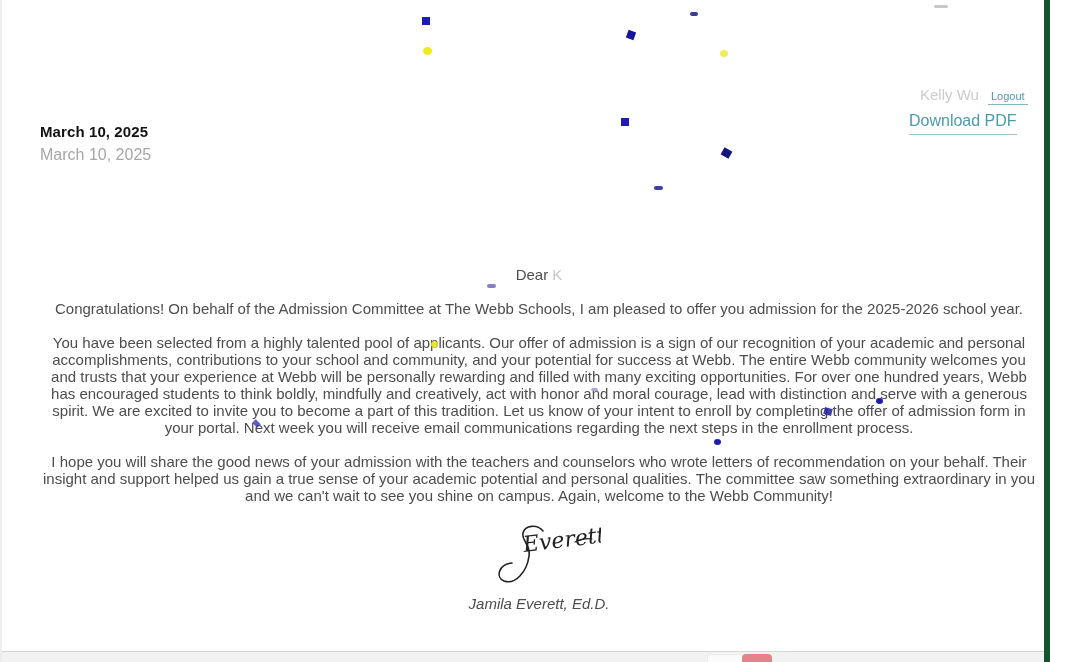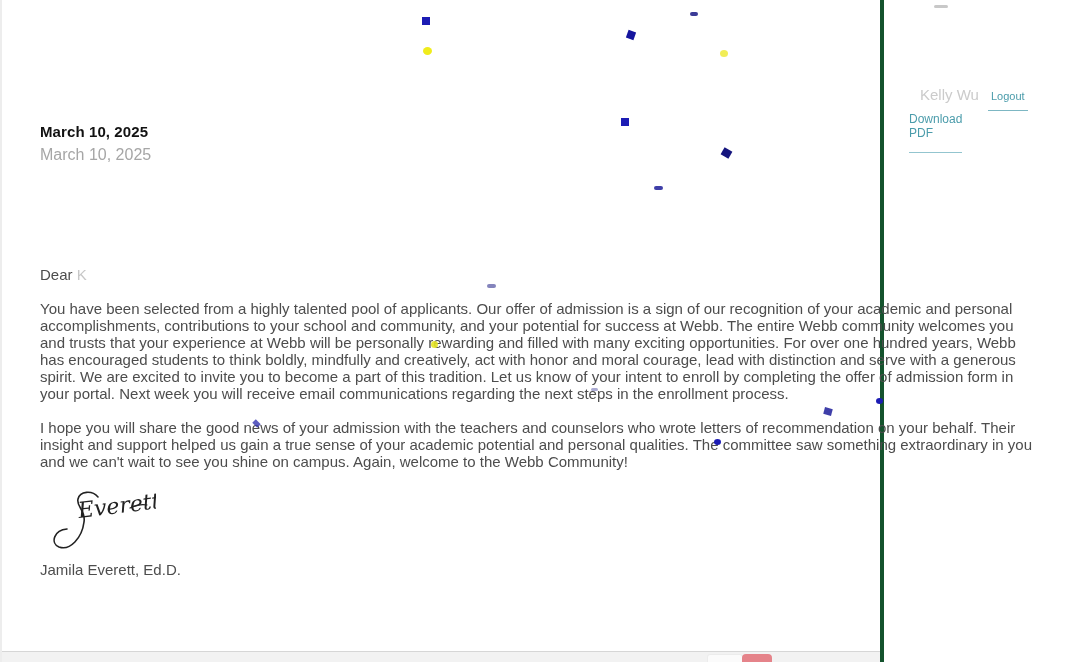--- a/index.html
+++ b/index.html
@@ -10,58 +10,59 @@
     --pink:#e5838a;
   }
   html,body{
     margin:0;padding:0;
     width:1080px;height:662px;
     overflow:hidden;
     background:#ffffff;
     font-family:"Liberation Sans","DejaVu Sans",sans-serif;
   }
   .page{
-    position:relative;width:884px;height:662px;background:#fff;
-    border-left:2px solid #ededed;border-right:4px solid #14532d;
+    position:relative;width:1050px;height:662px;background:#fff;
+    border-left:2px solid #ededed;border-right:6px solid #14532d;
     box-sizing:border-box;
+    text-align:center;
   }
   
   .account-row{
     position:absolute;top:86px;left:918px;
     display:flex;align-items:baseline;gap:9px;white-space:nowrap;
   }
   .user-name{font-size:15px;color:var(--muted);}
   .logout-link{
     font-size:11px;color:var(--teal);text-decoration:none;
-    border-bottom:1px solid #7db7c3;padding:0 3px 8px 3px;cursor:pointer;
+    border-bottom:1px solid #7db7c3;padding:0 3px 2px 3px;cursor:pointer;
   }
   .download-link{
     position:absolute;top:112px;left:907px;
-    font-size:12px;color:var(--teal);text-decoration:none;
-    border-bottom:1px solid #93c5cf;padding-bottom:12px;cursor:pointer;
+    font-size:16px;color:var(--teal);text-decoration:none;
+    border-bottom:1px solid #93c5cf;padding-bottom:4px;cursor:pointer;
   }
   
   .date-primary{
     position:absolute;top:123px;left:38px;
     font-size:15px;font-weight:700;color:#121212;letter-spacing:.1px;
   }
   .date-secondary{
     position:absolute;top:146px;left:38px;
     font-size:16px;color:var(--ghost);
   }
   
   .letter{
     position:absolute;top:266px;left:38px;width:1006px;
     font-size:15px;line-height:17px;color:var(--body-text);
   }
   .letter p{margin:0 8px 17px 0;}
   .recipient{color:#c7c7c7;}
   .closing{margin:0 0 0 0;}
   .signature-wrap{margin:11px 0 0 6px;height:74px;}
-  .signer-name{margin:0;}
+  .signer-name{margin:0;font-style:italic;}
   
   .footer-bar{
     position:absolute;left:0;right:0;bottom:0;height:10px;
     background:#f2f2f2;border-top:1px solid #d6d6d6;
   }
   .footer-white-pill{
     position:absolute;left:705px;bottom:0;width:34px;height:7px;
     background:#fbfbfb;border:1px solid #ececec;border-bottom:none;
     border-radius:3px 3px 0 0;
   }
@@ -82,20 +83,21 @@
     <span class="user-name">Kelly Wu</span>
     <a class="logout-link">Logout</a>
   </div>
   <a class="download-link">Download PDF</a>
 
   <div class="date-primary">March 10, 2025</div>
   <div class="date-secondary">March 10, 2025</div>
 
   <div class="letter">
     <p><span>Dear</span>&nbsp;<span class="recipient">K</span></p>
+    <p>Congratulations! On behalf of the Admission Committee at The Webb Schools, I am pleased to offer you admission for the 2025-2026 school year.</p>
     <p>You have been selected from a highly talented pool of applicants. Our offer of admission is a sign of our recognition of your academic and personal accomplishments, contributions to your school and community, and your potential for success at Webb. The entire Webb community welcomes you and trusts that your experience at Webb will be personally rewarding and filled with many exciting opportunities. For over one hundred years, Webb has encouraged students to think boldly, mindfully and creatively, act with honor and moral courage, lead with distinction and serve with a generous spirit. We are excited to invite you to become a part of this tradition. Let us know of your intent to enroll by completing the offer of admission form in your portal. Next week you will receive email communications regarding the next steps in the enrollment process.</p>
     <p>I hope you will share the good news of your admission with the teachers and counselors who wrote letters of recommendation on your behalf.  Their insight and support helped us gain a true sense of your academic potential and personal qualities. The committee saw something extraordinary in you and we can't wait to see you shine on campus. Again, welcome to the Webb Community!</p>
 
     <div class="signature-wrap">
       <svg width="110" height="72" viewBox="0 0 110 72" aria-hidden="true">
         <path d="M52 10 C46 3 34 4 32 12 C30 20 40 23 38 35 C36 51 24 64 13 60 C4 56 8 43 21 42" fill="none" stroke="#222" stroke-width="1.6" stroke-linecap="round"></path>
         <text x="33" y="31" font-size="22" font-style="italic" font-family="DejaVu Serif, serif" fill="#222" transform="rotate(-7 33 31)">Everett</text>
         <path d="M84 21 C90 18 96 17 101 18" fill="none" stroke="#222" stroke-width="1.2" stroke-linecap="round"></path>
       </svg>
     </div>

